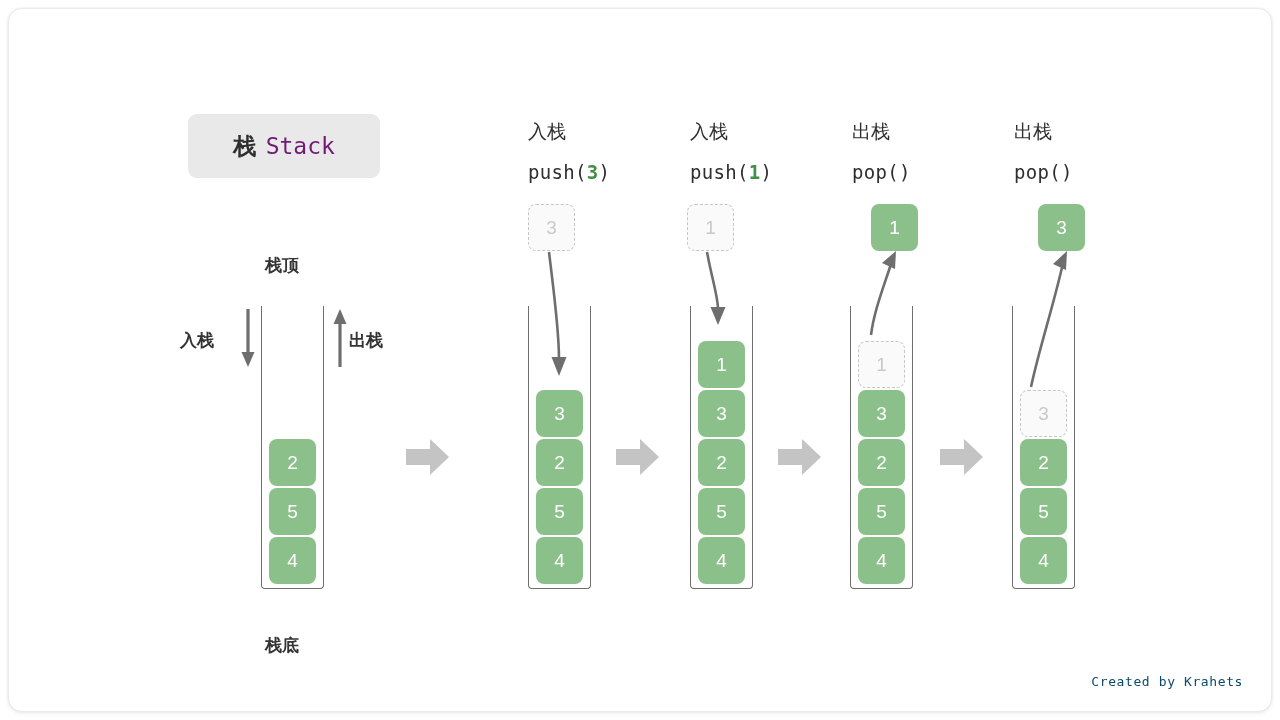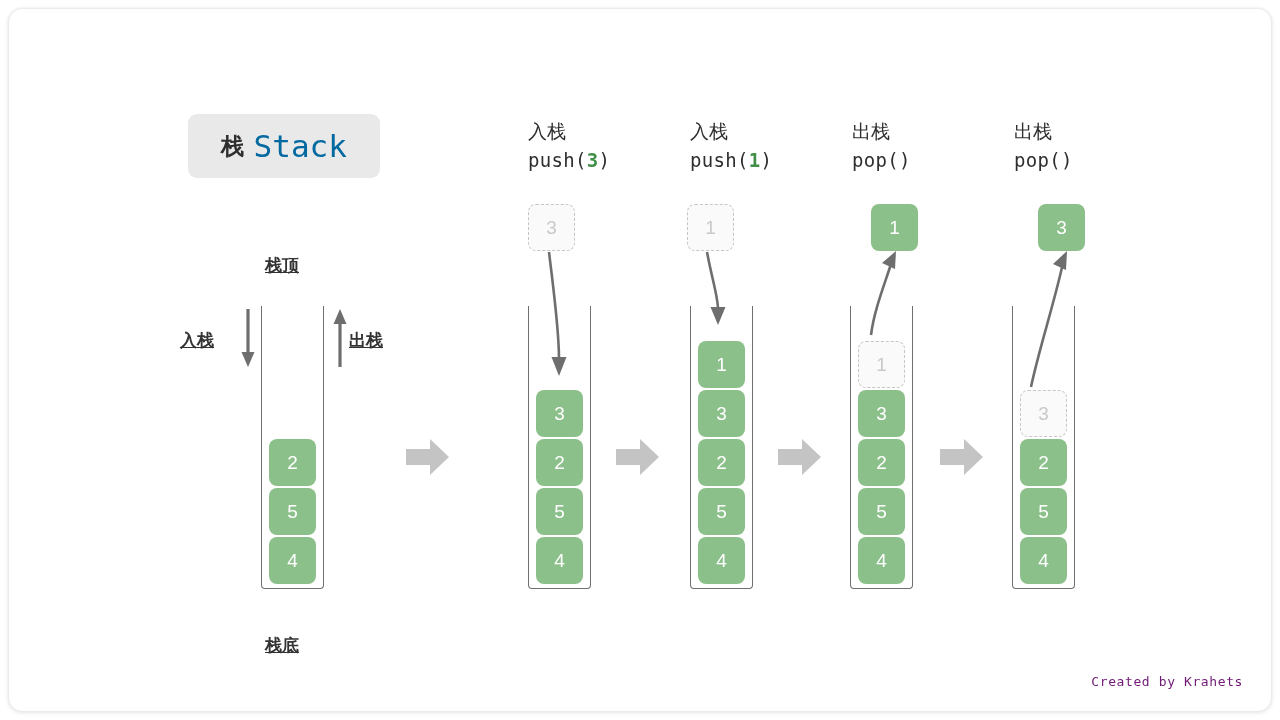--- a/index.html
+++ b/index.html
@@ -25,34 +25,34 @@
     left:179px;top:105px;width:192px;height:64px;
     background:#e9e9e9;border-radius:9px;
     display:flex;align-items:center;justify-content:center;
   }
   #title-badge .t-cn{
     font-size:23px;font-weight:bold;color:#2e2e2e;
     letter-spacing:0.5px;
   }
   #title-badge .t-en{
     font-family:"DejaVu Sans Mono","Liberation Mono",monospace;
-    font-size:31px;color:#0369a1;margin-left:9px;
+    font-size:23px;color:#701a75;margin-left:9px;
   }
 
   
   .cnlabel{
-    font-size:17px;font-weight:bold;color:#333333;white-space:nowrap;text-decoration:underline;
+    font-size:17px;font-weight:bold;color:#333333;white-space:nowrap;
   }
   .oplabel{
     font-size:19px;color:#333333;white-space:nowrap;line-height:1.55;
   }
   .oplabel .cn{font-weight:normal;font-size:19px;color:#2f2f2f;}
   .oplabel .code{
     font-family:"DejaVu Sans Mono","Liberation Mono",monospace;
-    font-size:19px;color:#2f2f2f;letter-spacing:0.3px;
+    font-size:19px;color:#2f2f2f;letter-spacing:0.3px;margin-top:12px;
   }
   .oplabel .code .num{color:#3f8f46;font-weight:bold;}
 
   
   .stack{
     width:63px;
     border-left:1.6px solid #6f6f6f;
     border-right:1.6px solid #6f6f6f;
     border-bottom:1.6px solid #6f6f6f;
     border-top:none;
@@ -80,21 +80,21 @@
     display:flex;align-items:center;justify-content:center;
     font-size:19px;box-sizing:border-box;
   }
   .floating.solid{background:#8cc08a;color:#ffffff;}
   .floating.ghost{background:#fafafa;color:#c9c9c9;border:1.6px dashed #c6c6c6;}
 
   
   #credit{
     right:28px;bottom:22px;
     font-family:"DejaVu Sans Mono","Liberation Mono",monospace;
-    font-size:13px;color:#701a75;letter-spacing:0.6px;
+    font-size:13px;color:#0c4a6e;letter-spacing:0.6px;
   }
   svg{display:block;}
 </style>
 </head>
 <body>
 
 <div id="canvas">
 
   <div class="abs" id="title-badge">
     <span class="t-cn">栈</span>

